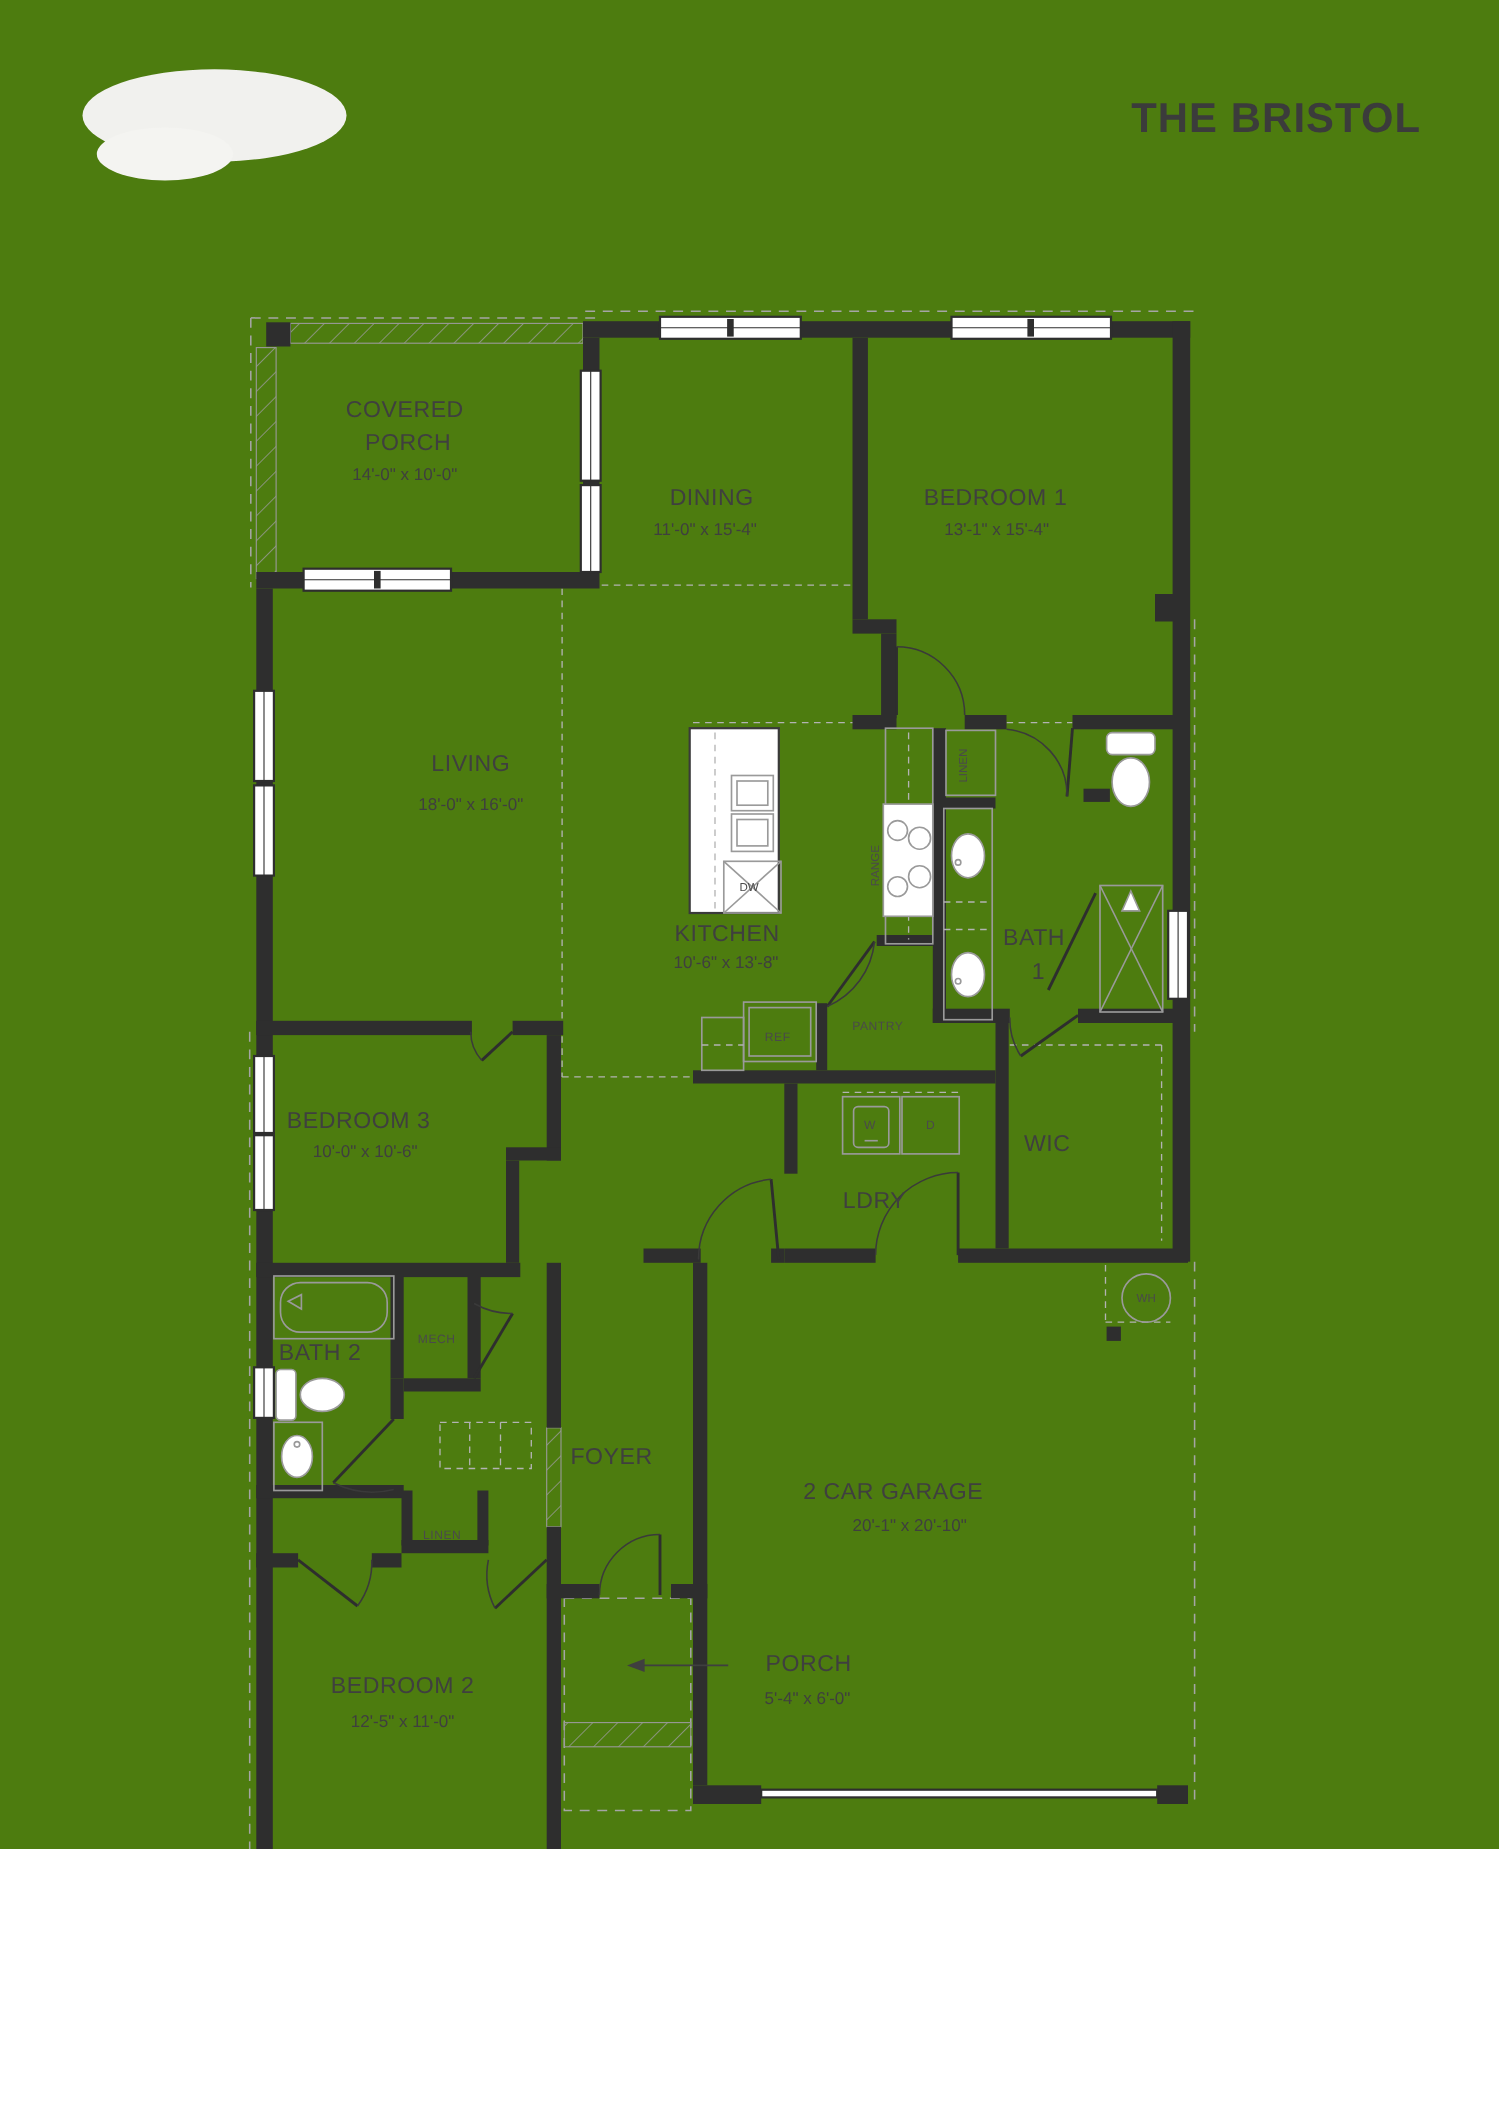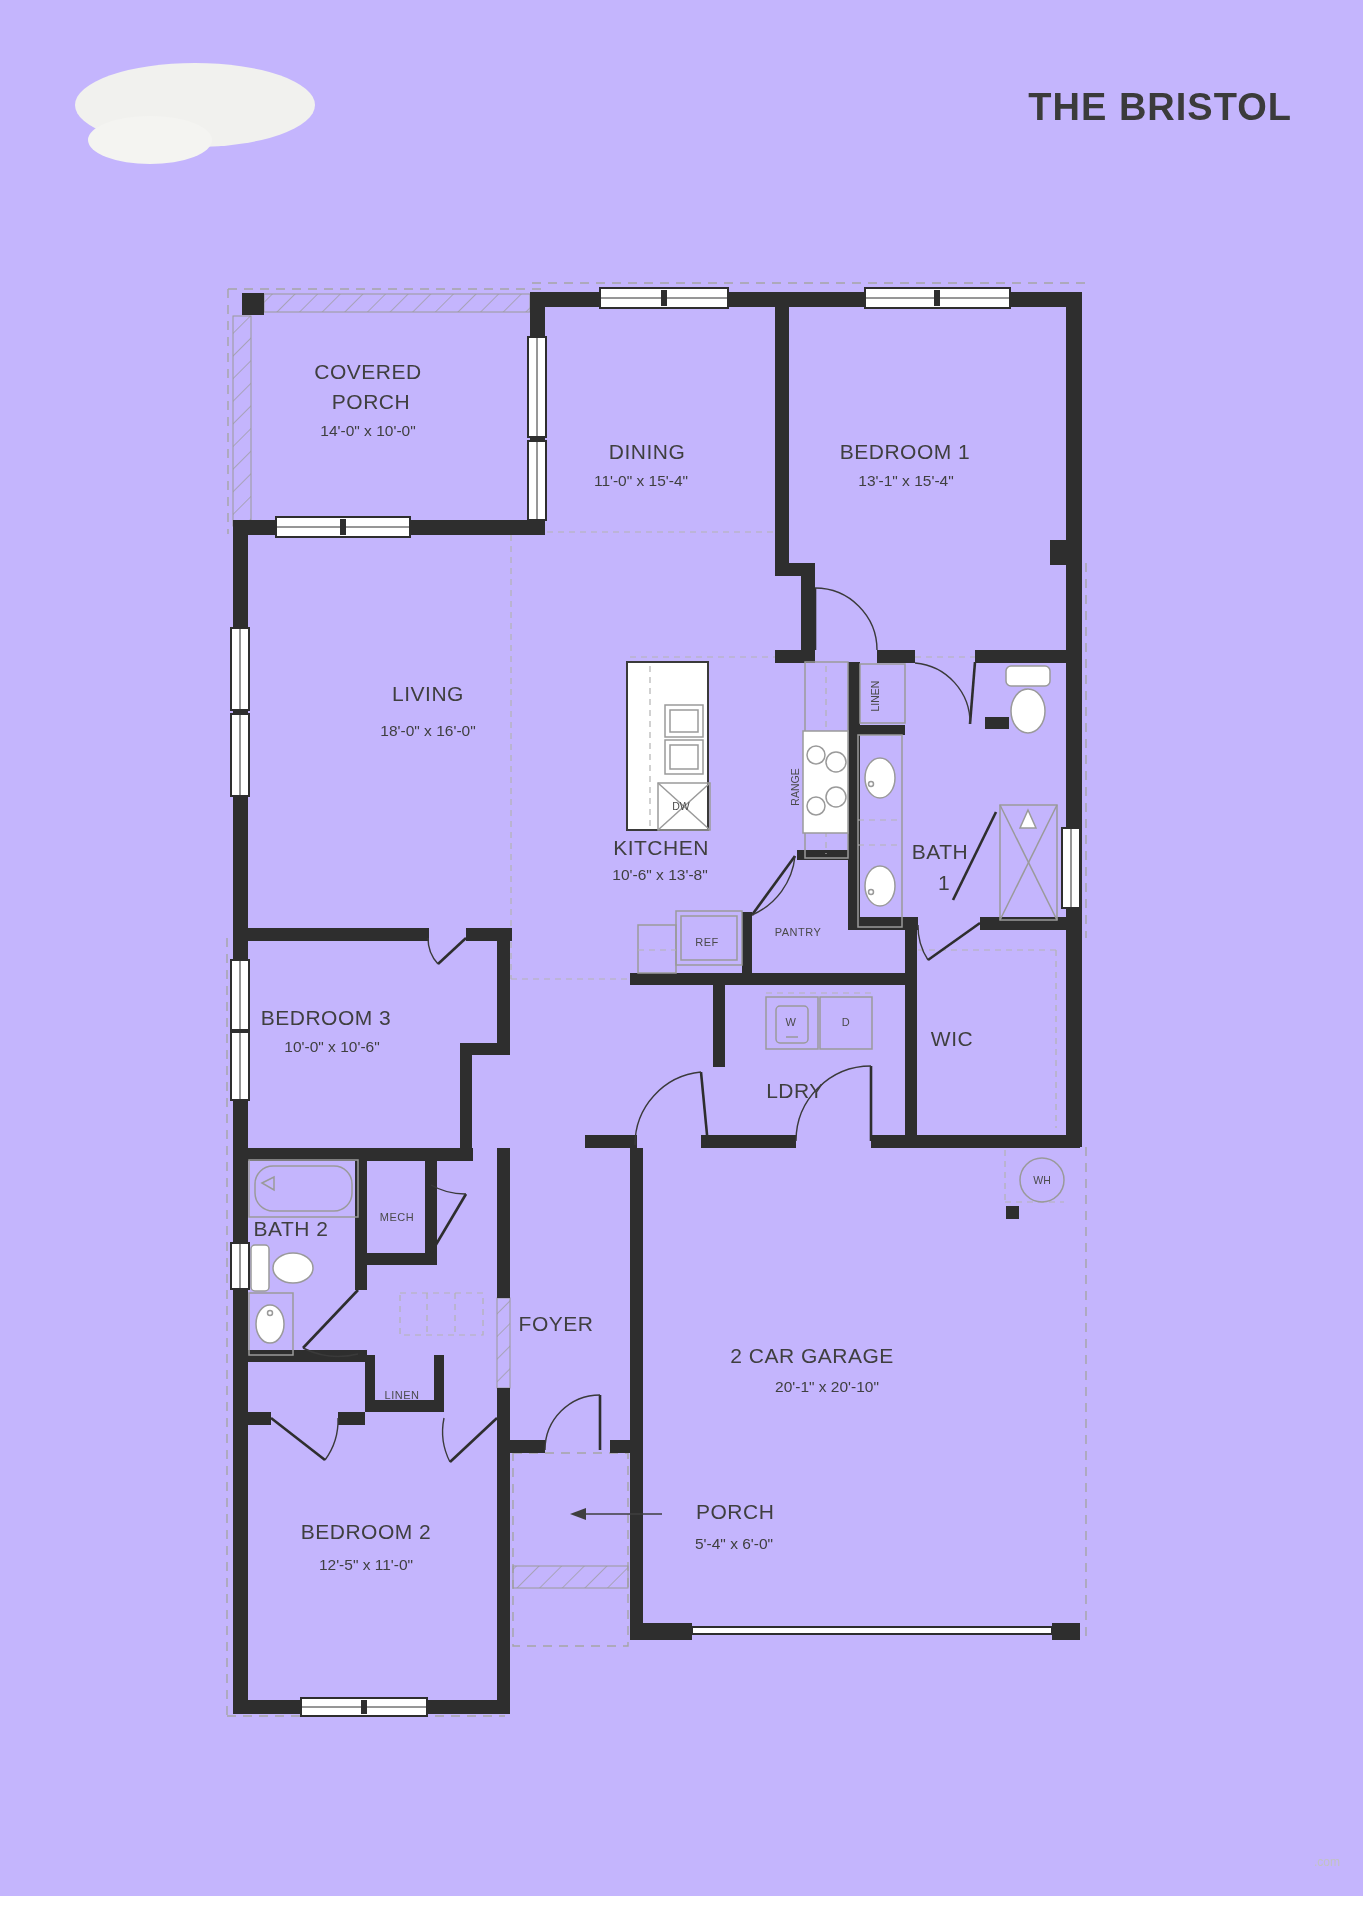--- a/index.html
+++ b/index.html
@@ -1,16 +1,16 @@
 <!DOCTYPE html>
 <html><head>
 <meta charset="utf-8">
 <style>
   html,body{margin:0;padding:0;background:#ffffff;}
-  #stage{position:relative;width:1363px;height:1896px;background:#c4b5fd;overflow:hidden;
+  #stage{position:relative;width:1363px;height:1681px;background:#4d7c0f;overflow:hidden;
          font-family:"Liberation Sans", sans-serif;}
   svg{position:absolute;left:0;top:0;}
   .wall{fill:#2e2e2e;stroke:none;}
   .thin{fill:#ffffff;stroke:#9a9a9a;stroke-width:1.5;}
   .thinNF{fill:none;stroke:#9a9a9a;stroke-width:1.5;}
   .dash{fill:none;stroke:#a5a5a5;stroke-width:1.4;stroke-dasharray:9 7;}
   .dashT{fill:none;stroke:#b3b3b3;stroke-width:1.2;stroke-dasharray:6 5;}
   .win{fill:#ffffff;stroke:#2e2e2e;stroke-width:2;}
   .winline{fill:none;stroke:#2e2e2e;stroke-width:1;}
   .leaf{fill:none;stroke:#2e2e2e;stroke-width:2.6;}

